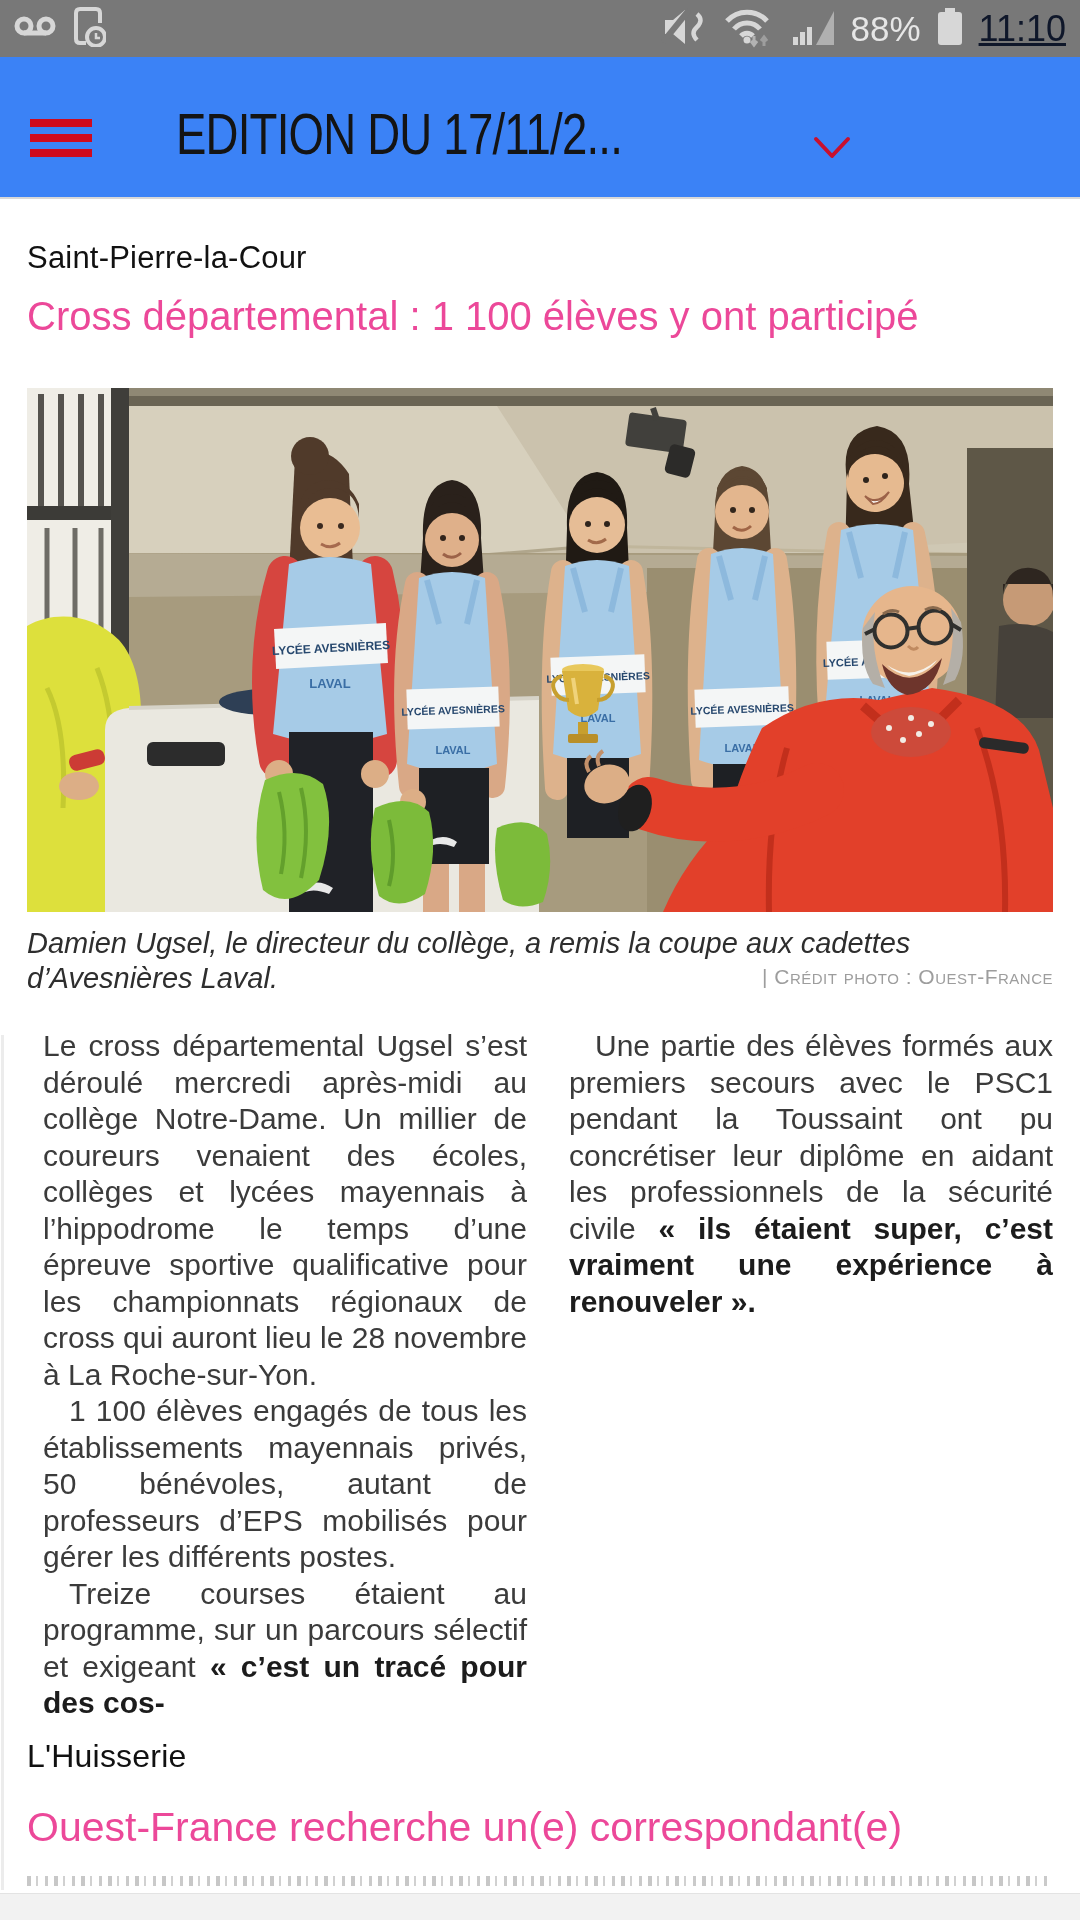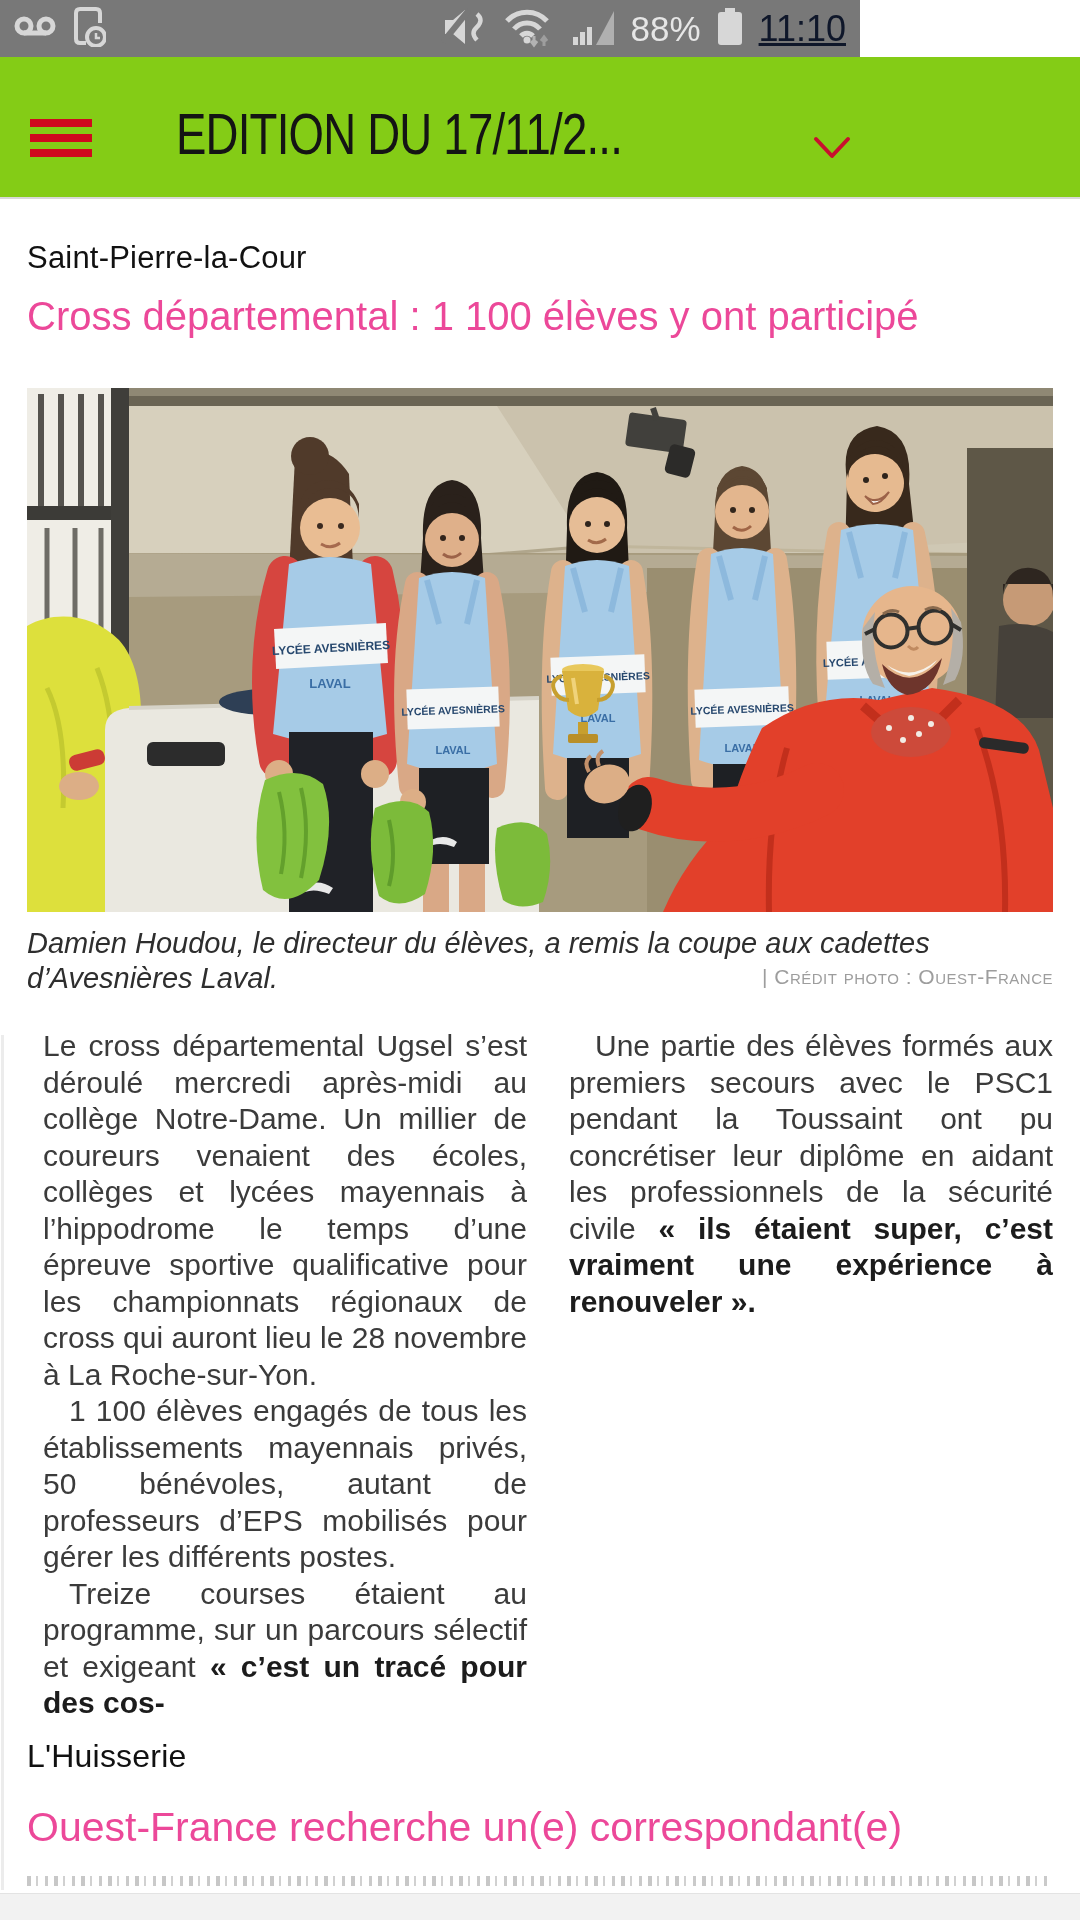--- a/index.html
+++ b/index.html
@@ -1,30 +1,30 @@
 <!DOCTYPE html>
 <html><head>
 <meta charset="utf-8">
 <style>
   * { margin:0; padding:0; box-sizing:border-box; }
   html,body { width:1080px; height:1920px; overflow:hidden; background:#ffffff;
               font-family:"Liberation Sans", sans-serif; }
   body { position:relative; }
 
   
-  .status-bar { position:absolute; left:0; top:0; width:860px; height:57px;
+  .status-bar { position:absolute; left:0; top:0; width:1080px; height:57px;
                 background:#787878; display:flex; align-items:center;
                 justify-content:space-between; padding:0 14px;gap:20px; }
   .sb-group { display:flex; align-items:center; gap:16px; }
   .sb-text { color:#e6e6e6; font-size:35px; line-height:1; }
   .sb-time { color:#0f172a; font-size:36px;text-decoration:underline; }
 
   
   .app-header { position:absolute; left:0; top:57px; width:1080px; height:142px;
-                background:#84cc16; border-bottom:2px solid #d8d8d8; }
+                background:#3b82f6; border-bottom:2px solid #d8d8d8; }
   .hamburger { position:absolute; left:30px; top:62px; width:62px; height:38px;
                display:flex; flex-direction:column; justify-content:space-between;
                cursor:pointer; }
   .hamburger .bar { height:8px; background:#cf0a1e; }
   .edition-title { position:absolute; left:176px; top:44px; font-size:57px;
                    letter-spacing:-1px; color:#141414; white-space:nowrap;
                    transform:scaleX(0.80); transform-origin:0 50%; }
   .header-chevron { position:absolute; left:812px; top:78px; }
 
   
@@ -331,21 +331,21 @@
       <path d="M535,288 Q522,292 528,304 Q532,312 542,312" fill="none" stroke="#c79f2e" stroke-width="4"></path>
       <path d="M577,288 Q590,292 584,304 Q580,312 570,312" fill="none" stroke="#c79f2e" stroke-width="4"></path>
       <rect x="551" y="334" width="10" height="13" fill="#c79f2e"></rect>
       <rect x="541" y="346" width="30" height="9" rx="2" fill="#b98f28"></rect>
       <path d="M546,290 L550,316" stroke="#f0d37a" stroke-width="4"></path>
     </g>
   </svg>
 </div>
 
 <div class="caption">
-  <span>Damien Houdou, le directeur du élèves, a remis la coupe aux cadettes d’Avesnières Laval.</span>
+  <span>Damien Ugsel, le directeur du collège, a remis la coupe aux cadettes d’Avesnières Laval.</span>
   <span class="credit">| Crédit photo : Ouest-France</span>
 </div>
 
 <div class="columns">
   <div class="col">
       <p class=""><span>Le cross départemental Ugsel s’est déroulé mercredi après-midi au collège Notre-Dame. Un millier de coureurs venaient des écoles, collèges et lycées mayennais à l’hippodrome le temps d’une épreuve sportive qualificative pour les championnats régionaux de cross qui auront lieu le 28 novembre à La Roche-sur-Yon.</span></p>
       <p class="indent"><span>1 100 élèves engagés de tous les établissements mayennais privés, 50 bénévoles, autant de professeurs d’EPS mobilisés pour gérer les différents postes.</span></p>
       <p class="indent"><span>Treize courses étaient au programme, sur un parcours sélectif et exigeant </span><span class="seg-bold">« c’est un tracé pour des cos-</span></p>
     </div>
   <div class="col">

